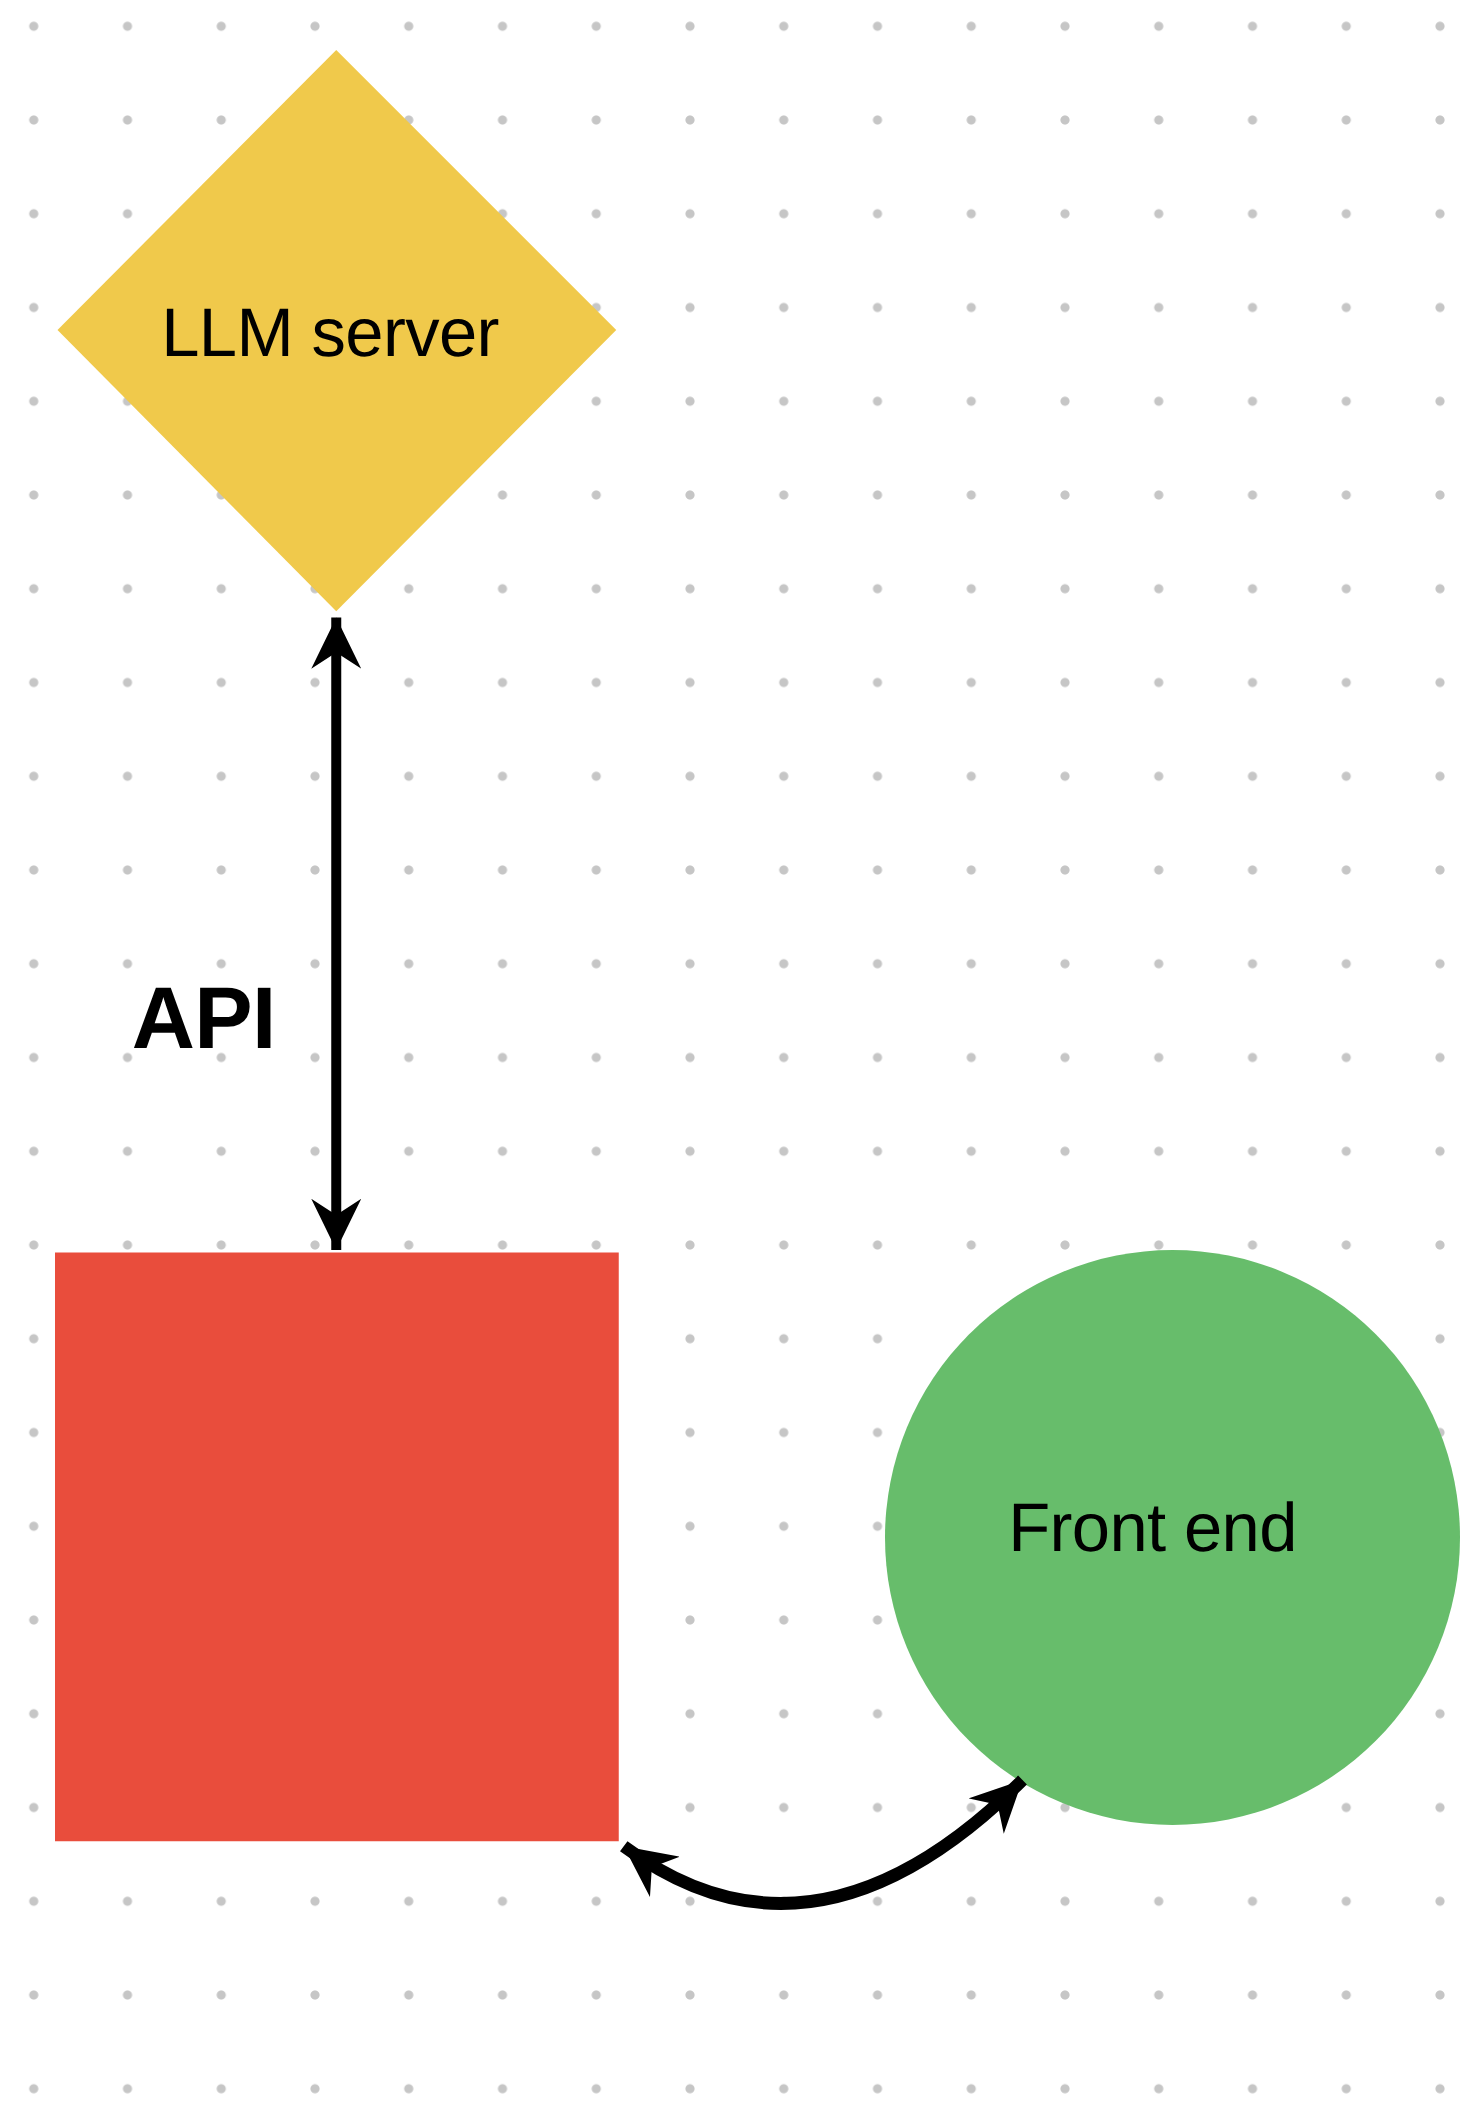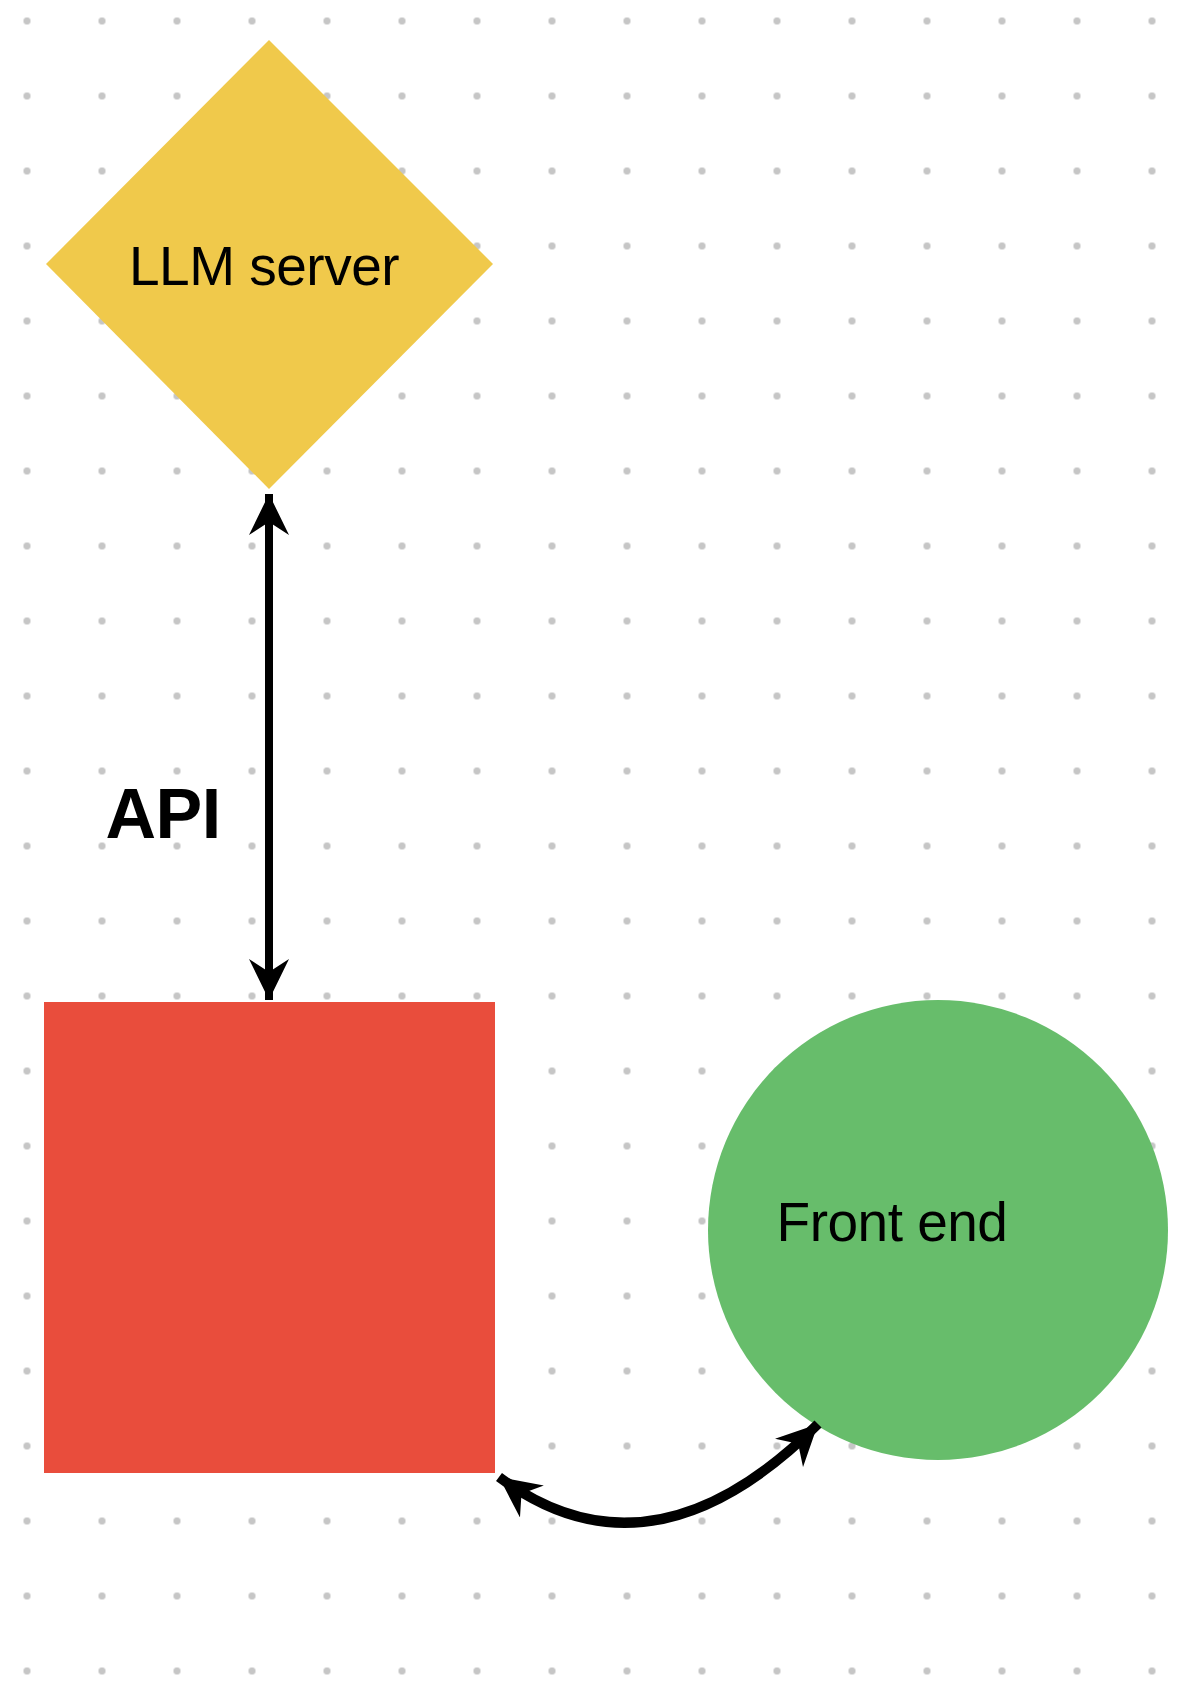--- a/index.html
+++ b/index.html
@@ -69,18 +69,18 @@
     <circle cx="938" cy="1230" r="230" fill="#67BD6B"></circle>
 
     <line x1="269" y1="494" x2="269" y2="1000" stroke-width="8" fill="none" marker-start="url(#barb-start)" marker-end="url(#barb-end)" stroke="#000000"></line>
 
     <path d="M 499,1477 Q 651,1590 818,1424" stroke-width="10" fill="none" marker-start="url(#barb-start)" marker-end="url(#barb-end)" stroke="#000000"></path>
   </svg>
 
   <div class="node-label" style="left:264px; top:266px;">LLM server</div>
 
 
-  <div class="node-label" style="left:892px; top:1222px;">Front end</div>
+  <div class="node-label" style="left:922px; top:1222px;">Front end</div>
 
   <div class="edge-label" style="left:163px; top:782px;margin-top:32px;">API</div>
 
 
 </div>
 
 </body></html>

